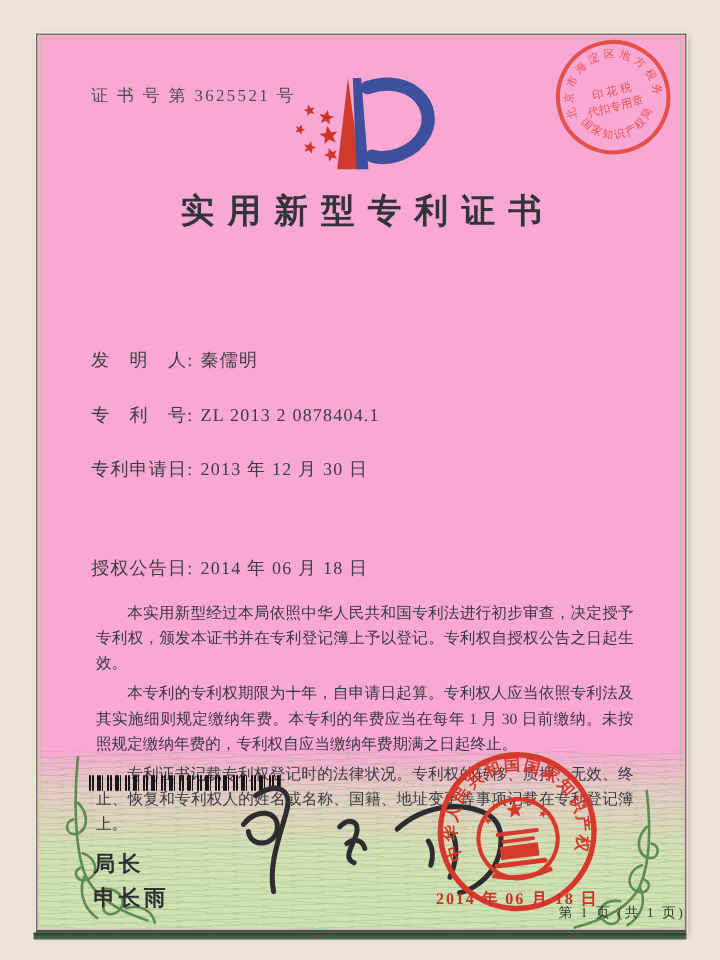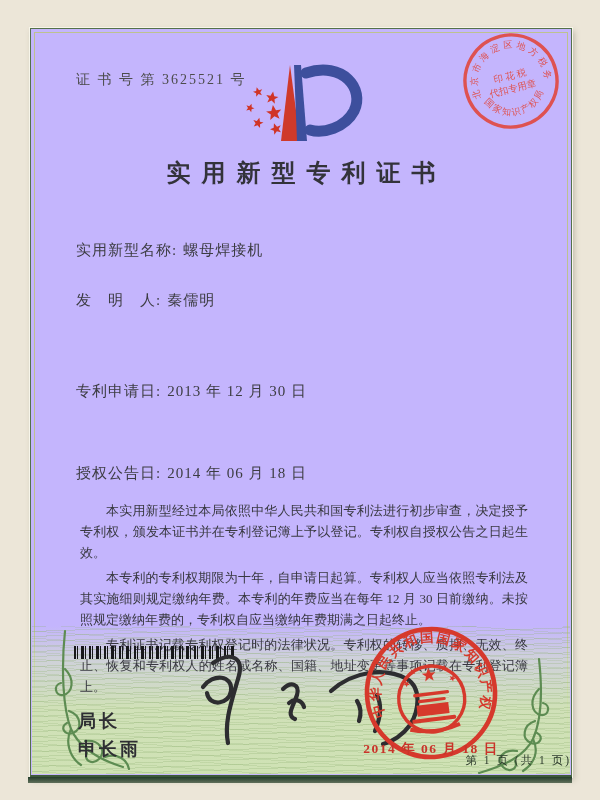--- a/index.html
+++ b/index.html
@@ -6,21 +6,21 @@
   body{
     width:600px;height:800px;
     background:#ece6d8;
     font-family:"Liberation Serif","DejaVu Serif",serif;
     position:relative;overflow:hidden;
   }
   .page{position:absolute;inset:0;}
   
   .cert{
     position:absolute;left:30px;top:28px;width:540px;height:746px;
-    background:#c4b5fd;
+    background:#f9a8d4;
     border:1px solid #53714b;
     border-bottom:2px solid #3c5a3a;
     box-shadow:0 0 0 1px #f7f5ea, 2px 3px 6px rgba(90,90,70,.35);
   }
   .cert::before{
     content:"";position:absolute;inset:3px;border:1px solid #bdc28f;pointer-events:none;
   }
   .bottom-strip{
     position:absolute;left:28px;width:544px;top:777px;height:6px;
     background:linear-gradient(#233d2a,#60705b);
@@ -34,21 +34,21 @@
       linear-gradient(to bottom, rgba(216,232,190,0) 0%, rgba(216,232,190,.55) 22%, rgba(209,228,178,.92) 55%, #cfe2b4 100%);
   }
   .cert-no{
     position:absolute;left:45px;top:42px;
     font-size:14px;color:#4c4c4c;letter-spacing:2px;
   }
   .logo-svg{position:absolute;left:212px;top:28px;overflow:visible;}
   .tax-stamp-svg{position:absolute;left:418px;top:-10px;overflow:visible;opacity:.88;}
   .title{
     position:absolute;left:0;top:128px;width:100%;
-    text-align:center;font-size:24px;font-weight:bold;color:#33333a;
+    text-align:center;font-size:28px;font-weight:bold;color:#33333a;
     letter-spacing:11px;text-indent:11px;
   }
   .row{position:absolute;left:45px;font-size:15px;color:#3c3c42;letter-spacing:1px;white-space:nowrap;}
   .row .lab{margin-right:6px;}
   .body-text{
     position:absolute;left:45px;top:467px;width:456px;
     font-size:13px;line-height:21px;color:#383840;text-align:justify;
   }
   .body-text p{margin:4px;text-indent:2em;}
   .barcode{
@@ -113,36 +113,36 @@
         <text font-size="9" letter-spacing="1.6">
           <textPath href="#taxBot">国家知识产权局</textPath>
         </text>
         <text x="508" y="70" text-anchor="middle" font-size="9.5">印 花 税</text>
         <text x="508" y="83" text-anchor="middle" font-size="9.5">代扣专用章</text>
       </g>
     </svg>
 
     <div class="title">实用新型专利证书</div>
 
-    <div class="row" style="top:212px">
-      <span class="lab">实用新型名称:</span><span>螺母焊接机</span>
-    </div>
     <div class="row" style="top:262px">
       <span class="lab">发　明　人:</span><span>秦儒明</span>
     </div>
+    <div class="row" style="top:308px">
+      <span class="lab">专　利　号:</span><span>ZL 2013 2 0878404.1</span>
+    </div>
     <div class="row" style="top:353px">
       <span class="lab">专利申请日:</span><span>2013 年 12 月 30 日</span>
     </div>
     <div class="row" style="top:435px">
       <span class="lab">授权公告日:</span><span>2014 年 06 月 18 日</span>
     </div>
 
     <div class="body-text">
       <p>本实用新型经过本局依照中华人民共和国专利法进行初步审查，决定授予专利权，颁发本证书并在专利登记簿上予以登记。专利权自授权公告之日起生效。</p>
-      <p>本专利的专利权期限为十年，自申请日起算。专利权人应当依照专利法及其实施细则规定缴纳年费。本专利的年费应当在每年 12 月 30 日前缴纳。未按照规定缴纳年费的，专利权自应当缴纳年费期满之日起终止。</p>
+      <p>本专利的专利权期限为十年，自申请日起算。专利权人应当依照专利法及其实施细则规定缴纳年费。本专利的年费应当在每年 1 月 30 日前缴纳。未按照规定缴纳年费的，专利权自应当缴纳年费期满之日起终止。</p>
       <p>专利证书记载专利权登记时的法律状况。专利权的转移、质押、无效、终止、恢复和专利权人的姓名或名称、国籍、地址变更等事项记载在专利登记簿上。</p>
     </div>
 
     <svg class="flourish fl-left" width="100" height="145" viewBox="0 0 100 145">
       <g fill="none" stroke="#5d8c52" stroke-width="2.2" stroke-linecap="round">
         <path d="M30,2 C26,40 28,80 36,100 C44,118 62,130 88,138"></path>
         <path d="M30,40 C40,50 38,64 28,66 C20,67 18,56 26,54"></path>
         <path d="M34,82 C46,86 48,100 38,104 C30,107 24,98 32,94"></path>
         <path d="M50,112 C64,110 72,122 64,130 C58,136 48,132 52,124"></path>
         <path d="M70,128 C82,124 92,130 94,140"></path>

